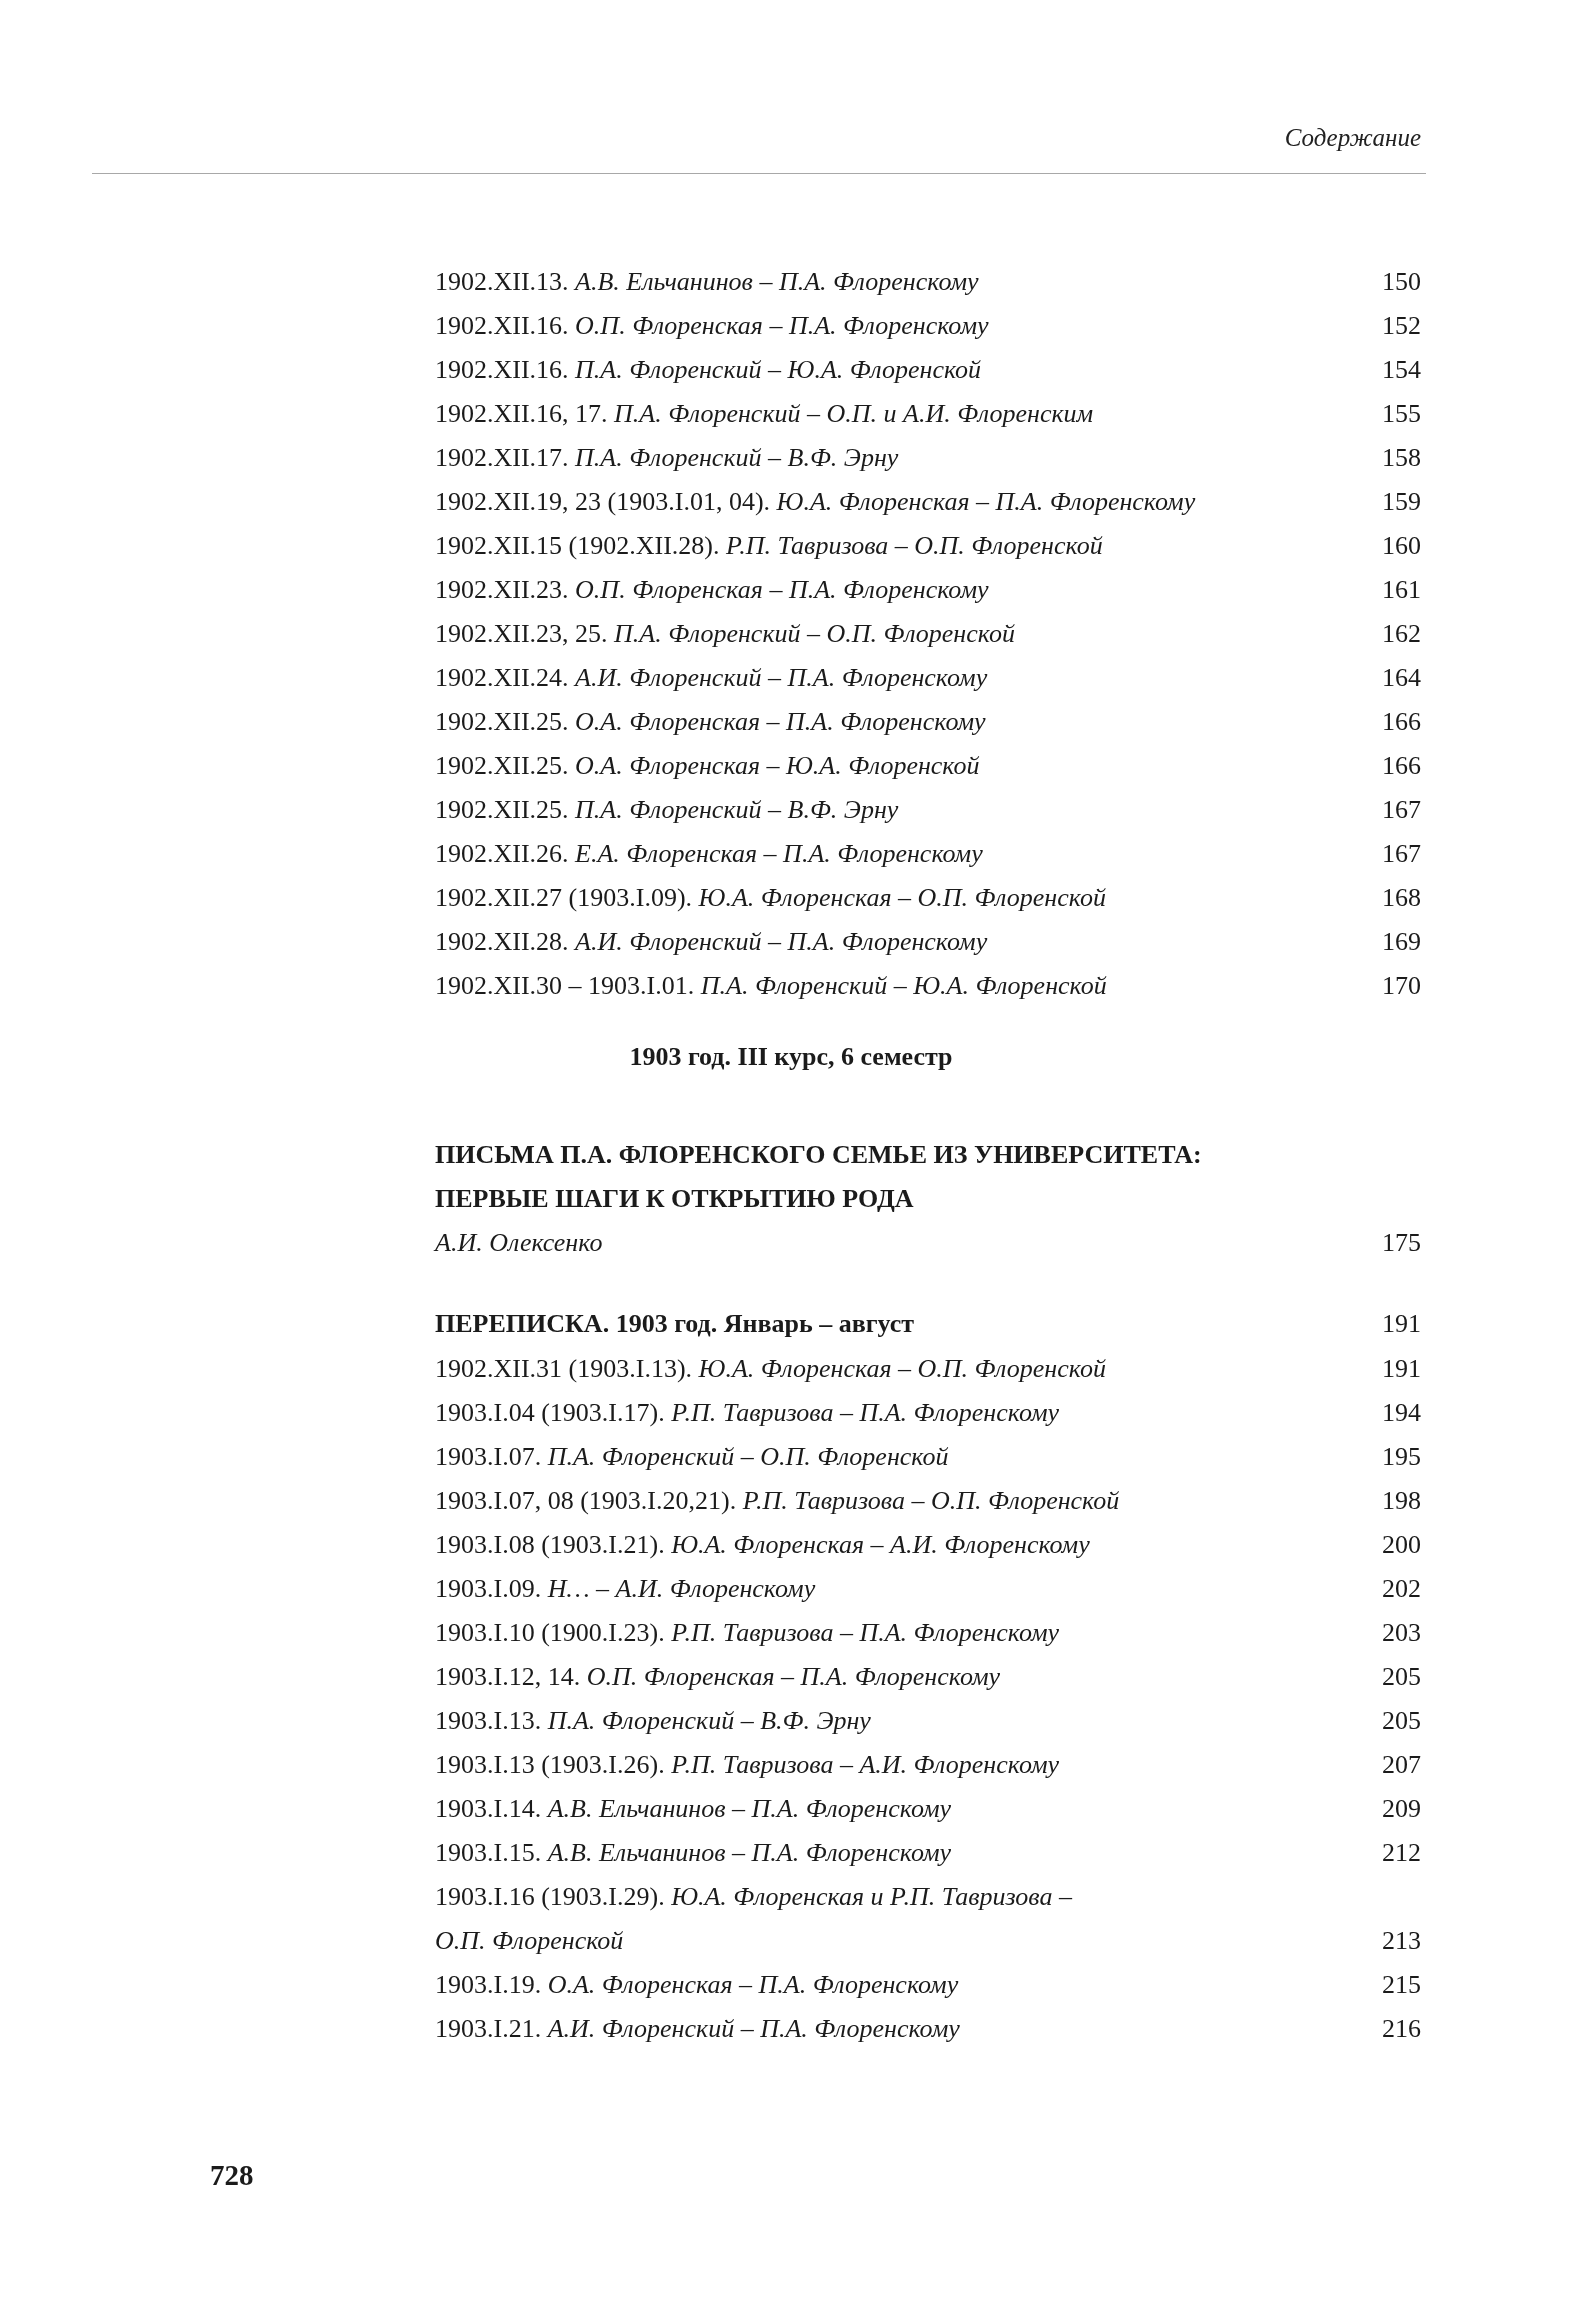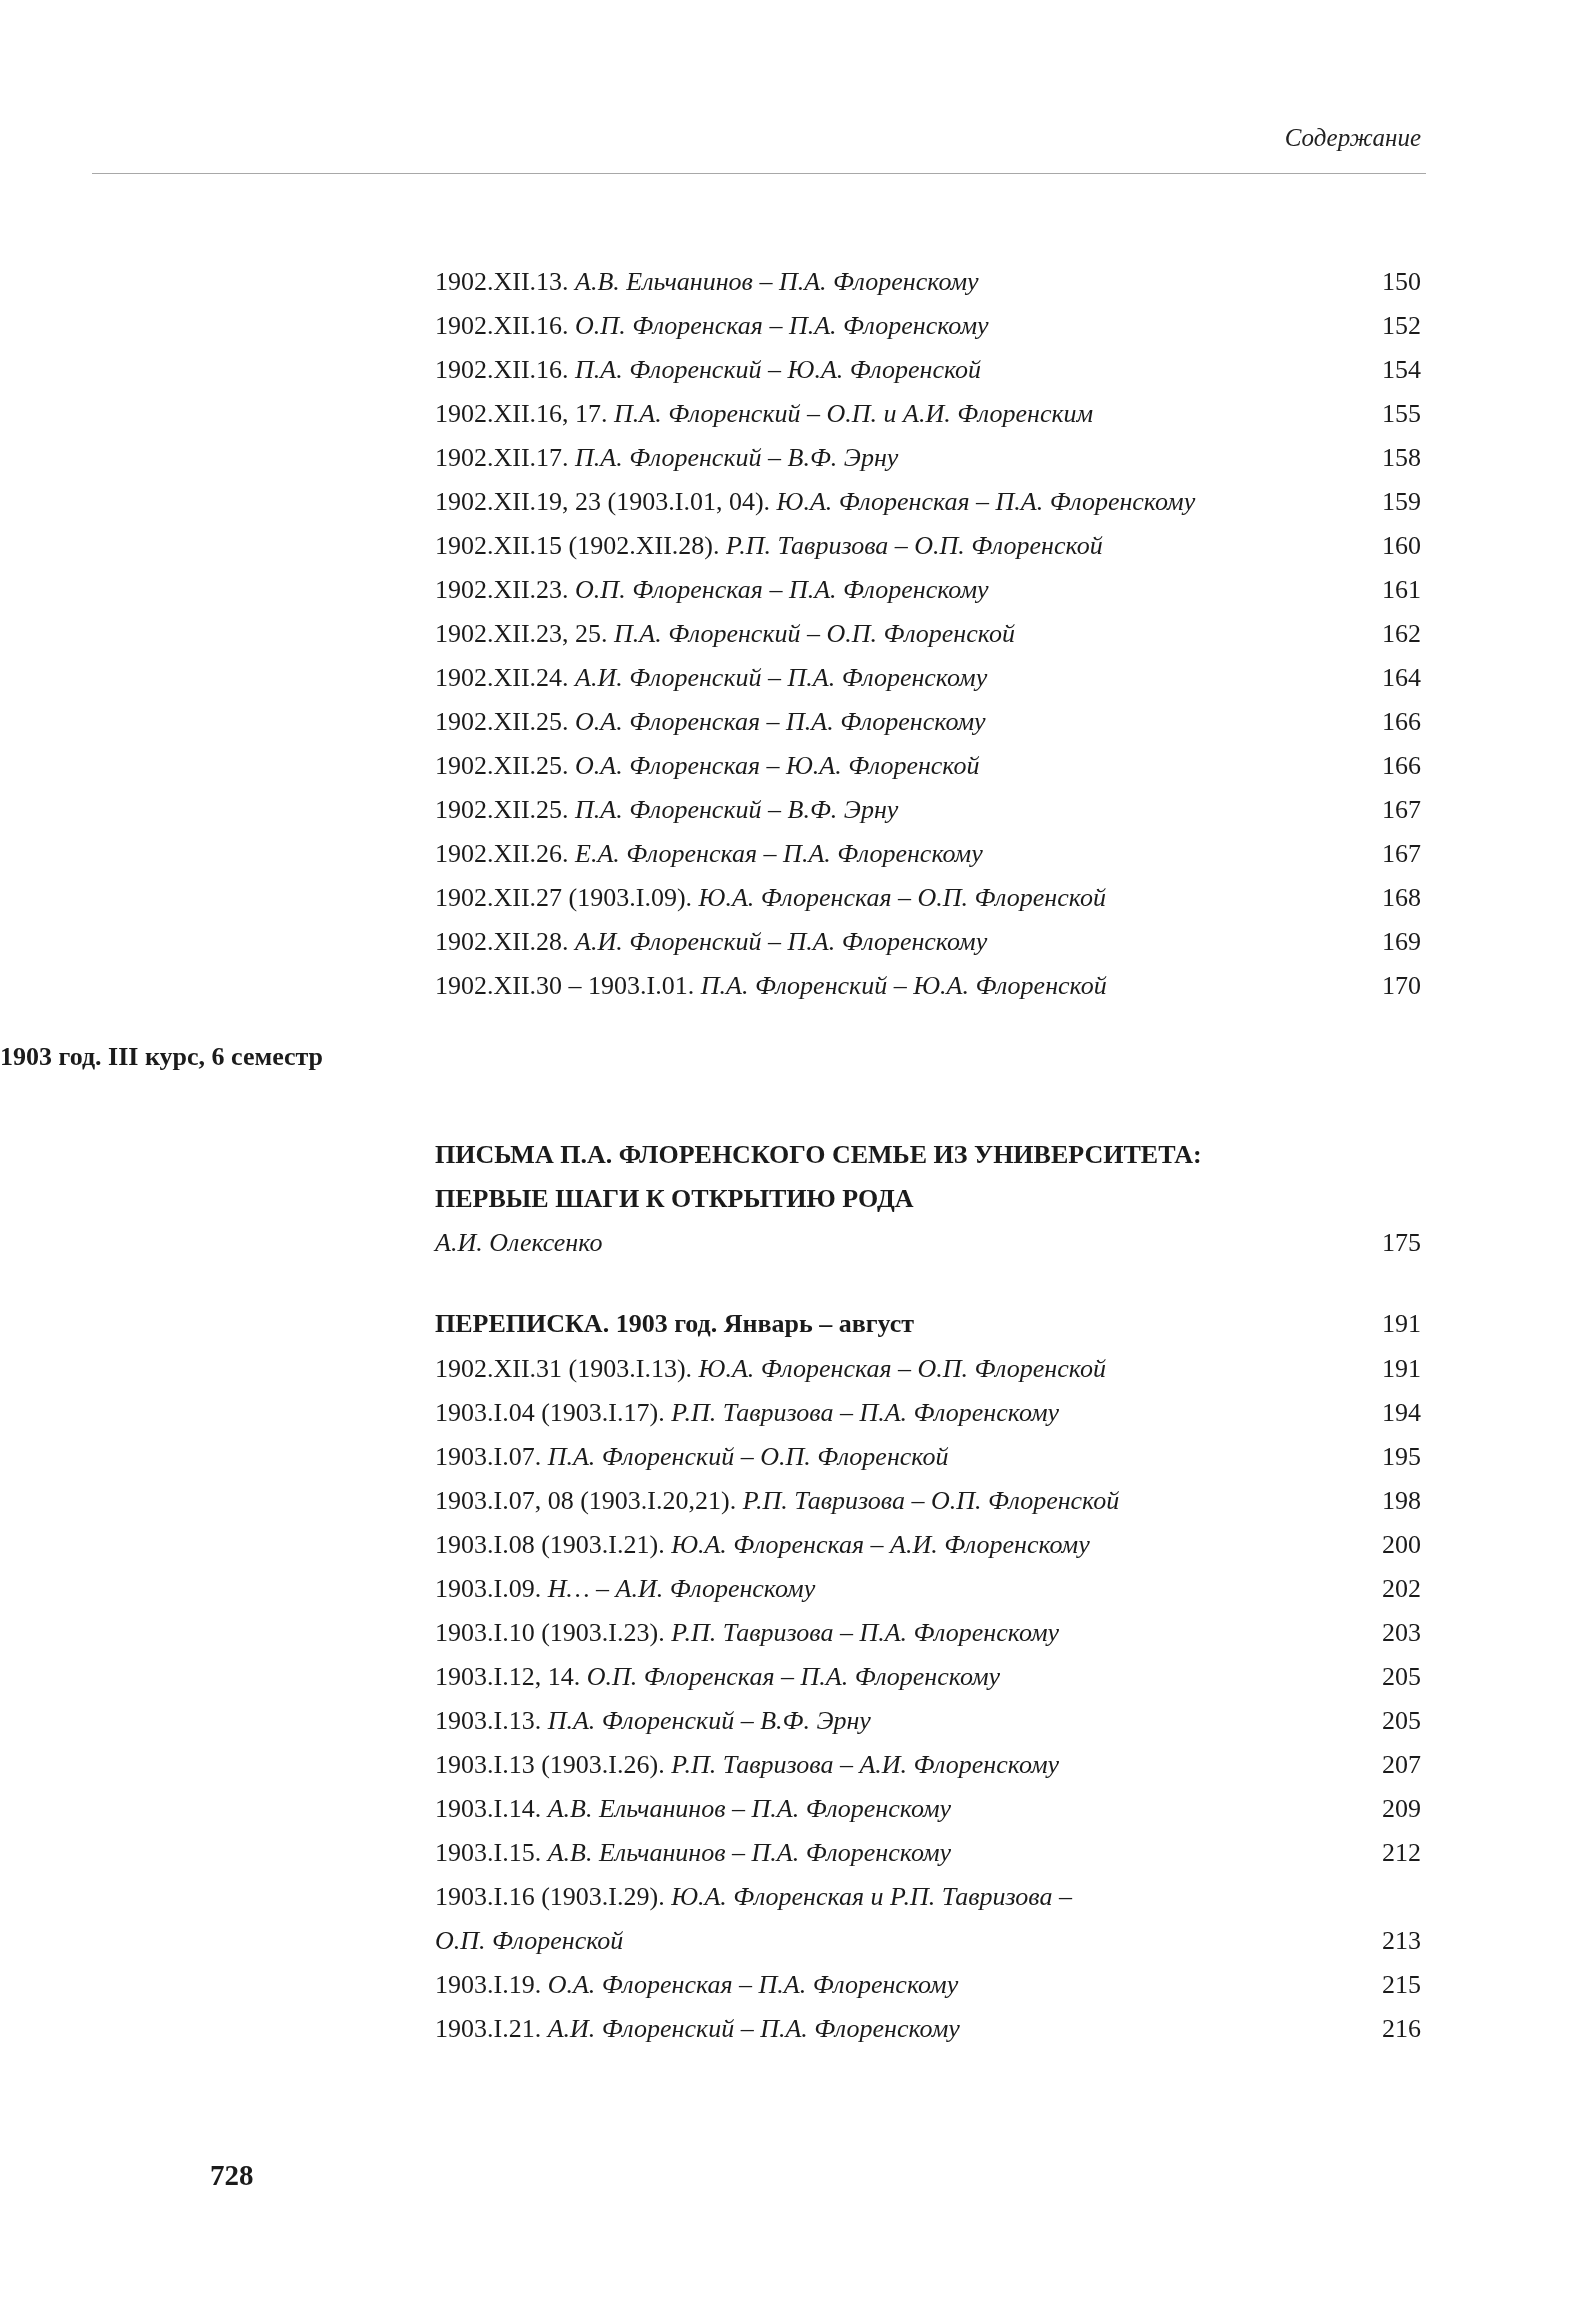--- a/index.html
+++ b/index.html
@@ -54,21 +54,21 @@
   .toc-page {
     margin-left: 13px;
     font-style: normal;
     flex: 0 0 auto;
   }
   #mid-heading {
     position: absolute;
     left: 0;
     right: 12px;
     top: 1035px;
-    text-align: left;
+    text-align: center;
     font-weight: bold;
     line-height: 44px;
   }
   #article { top: 1122px; }
   .article-title {
     font-weight: bold;
     line-height: 44px;
     white-space: nowrap;
   }
   .flex-row {
@@ -207,21 +207,21 @@
       </div>
       <div class="toc-row">
         <span class="toc-text"><span class="toc-date">1903.I.08 (1903.I.21). </span><span class="toc-names">Ю.А. Флоренская – А.И. Флоренскому</span></span>
         <span class="toc-page">200</span>
       </div>
       <div class="toc-row">
         <span class="toc-text"><span class="toc-date">1903.I.09. </span><span class="toc-names">Н… – А.И. Флоренскому</span></span>
         <span class="toc-page">202</span>
       </div>
       <div class="toc-row">
-        <span class="toc-text"><span class="toc-date">1903.I.10 (1903.I.23). </span><span class="toc-names">Р.П. Тавризова – П.А. Флоренскому</span></span>
+        <span class="toc-text"><span class="toc-date">1903.I.10 (1900.I.23). </span><span class="toc-names">Р.П. Тавризова – П.А. Флоренскому</span></span>
         <span class="toc-page">203</span>
       </div>
       <div class="toc-row">
         <span class="toc-text"><span class="toc-date">1903.I.12, 14. </span><span class="toc-names">О.П. Флоренская – П.А. Флоренскому</span></span>
         <span class="toc-page">205</span>
       </div>
       <div class="toc-row">
         <span class="toc-text"><span class="toc-date">1903.I.13. </span><span class="toc-names">П.А. Флоренский – В.Ф. Эрну</span></span>
         <span class="toc-page">205</span>
       </div>

